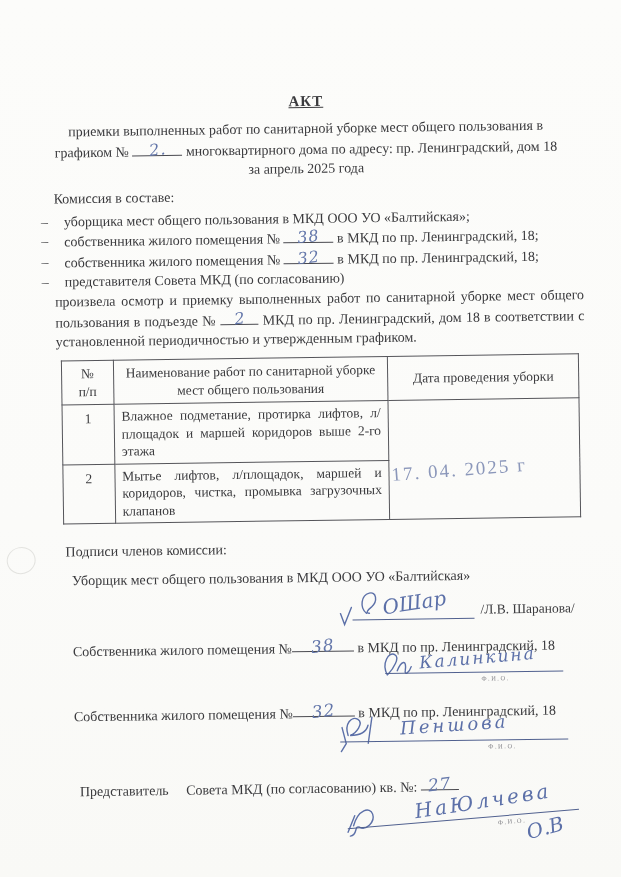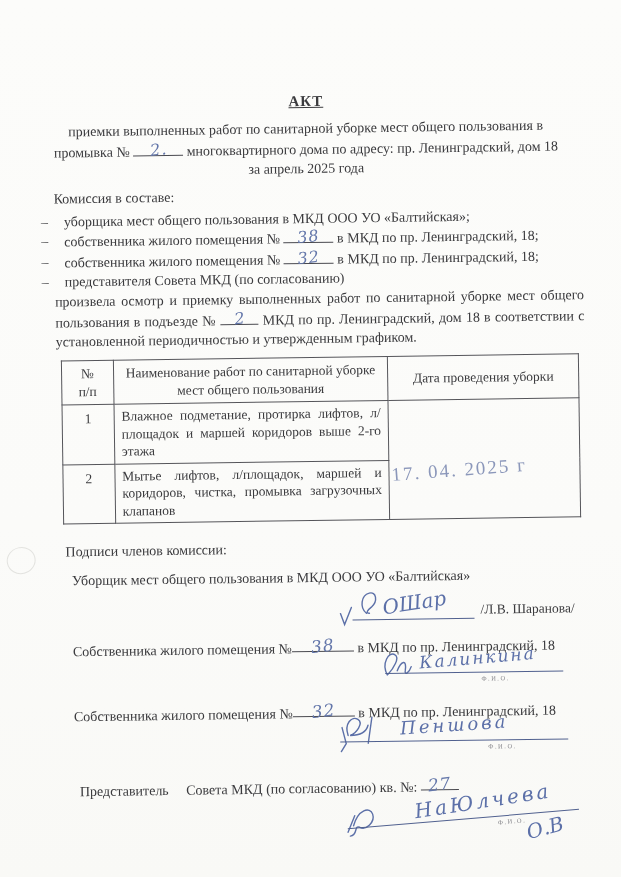--- a/index.html
+++ b/index.html
@@ -96,21 +96,21 @@
 
 <div class="page">
   <div class="sheet">
 
     <div class="abs scan-circle"></div>
 
     <div class="abs doc-title">АКТ</div>
 
     <div class="abs subtitle">
       <span>приемки выполненных работ по санитарной уборке мест общего пользования в</span><br>
-      <span>промывка №</span>
+      <span>графиком №</span>
       <span class="blank" style="width:50px"><span class="hw hw-num">2.</span></span>
       <span>многоквартирного дома по адресу: пр. Ленинградский, дом 18</span><br>
       <span>за апрель 2025 года</span>
     </div>
 
     <div class="abs section-heading" style="top:188px;left:57px;">Комиссия в составе:</div>
 
     <div class="abs members">
       <div class="member">
         <span class="dash">–</span>

